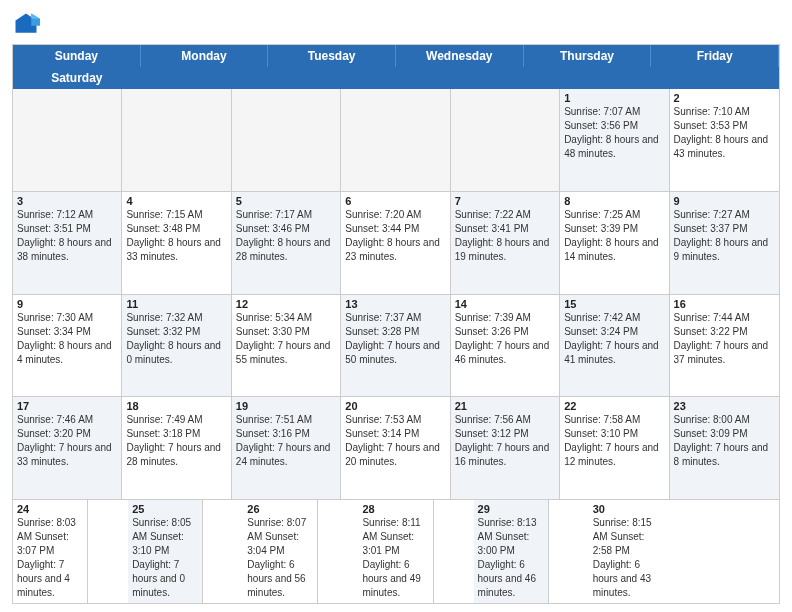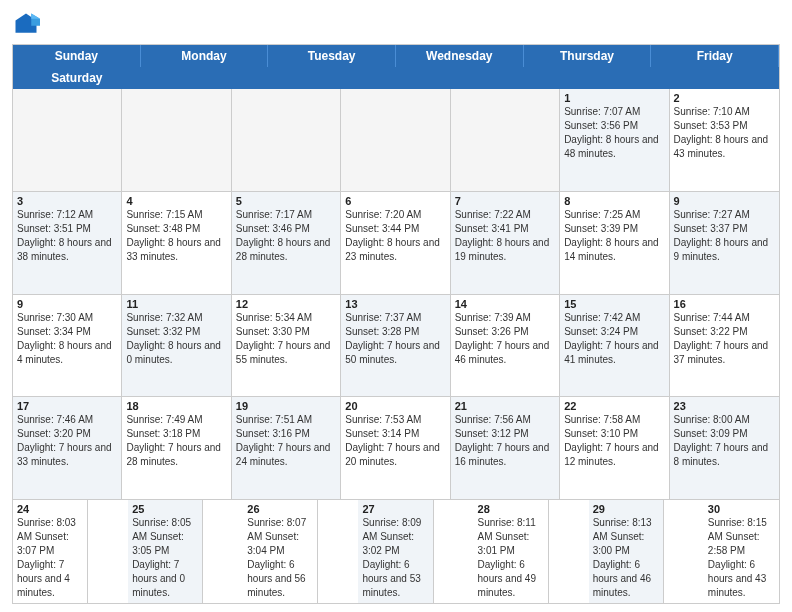--- a/index.html
+++ b/index.html
@@ -296,34 +296,28 @@
         <div class="cal-row">
           <div class="cal-cell">
             <span class="day-num">24</span>
             <div class="day-info">Sunrise: 8:03 AM
 Sunset: 3:07 PM
 Daylight: 7 hours and 4 minutes.</div>
           </div>
           <div class="cal-cell shaded">
             <span class="day-num">25</span>
             <div class="day-info">Sunrise: 8:05 AM
-Sunset: 3:05 PM
+Sunset: 3:10 PM
 Daylight: 7 hours and 0 minutes.</div>
           </div>
           <div class="cal-cell">
             <span class="day-num">26</span>
             <div class="day-info">Sunrise: 8:07 AM
 Sunset: 3:04 PM
 Daylight: 6 hours and 56 minutes.</div>
-          </div>
-          <div class="cal-cell shaded">
-            <span class="day-num">27</span>
-            <div class="day-info">Sunrise: 8:09 AM
-Sunset: 3:02 PM
-Daylight: 6 hours and 53 minutes.</div>
           </div>
           <div class="cal-cell">
             <span class="day-num">28</span>
             <div class="day-info">Sunrise: 8:11 AM
 Sunset: 3:01 PM
 Daylight: 6 hours and 49 minutes.</div>
           </div>
           <div class="cal-cell shaded">
             <span class="day-num">29</span>
             <div class="day-info">Sunrise: 8:13 AM

